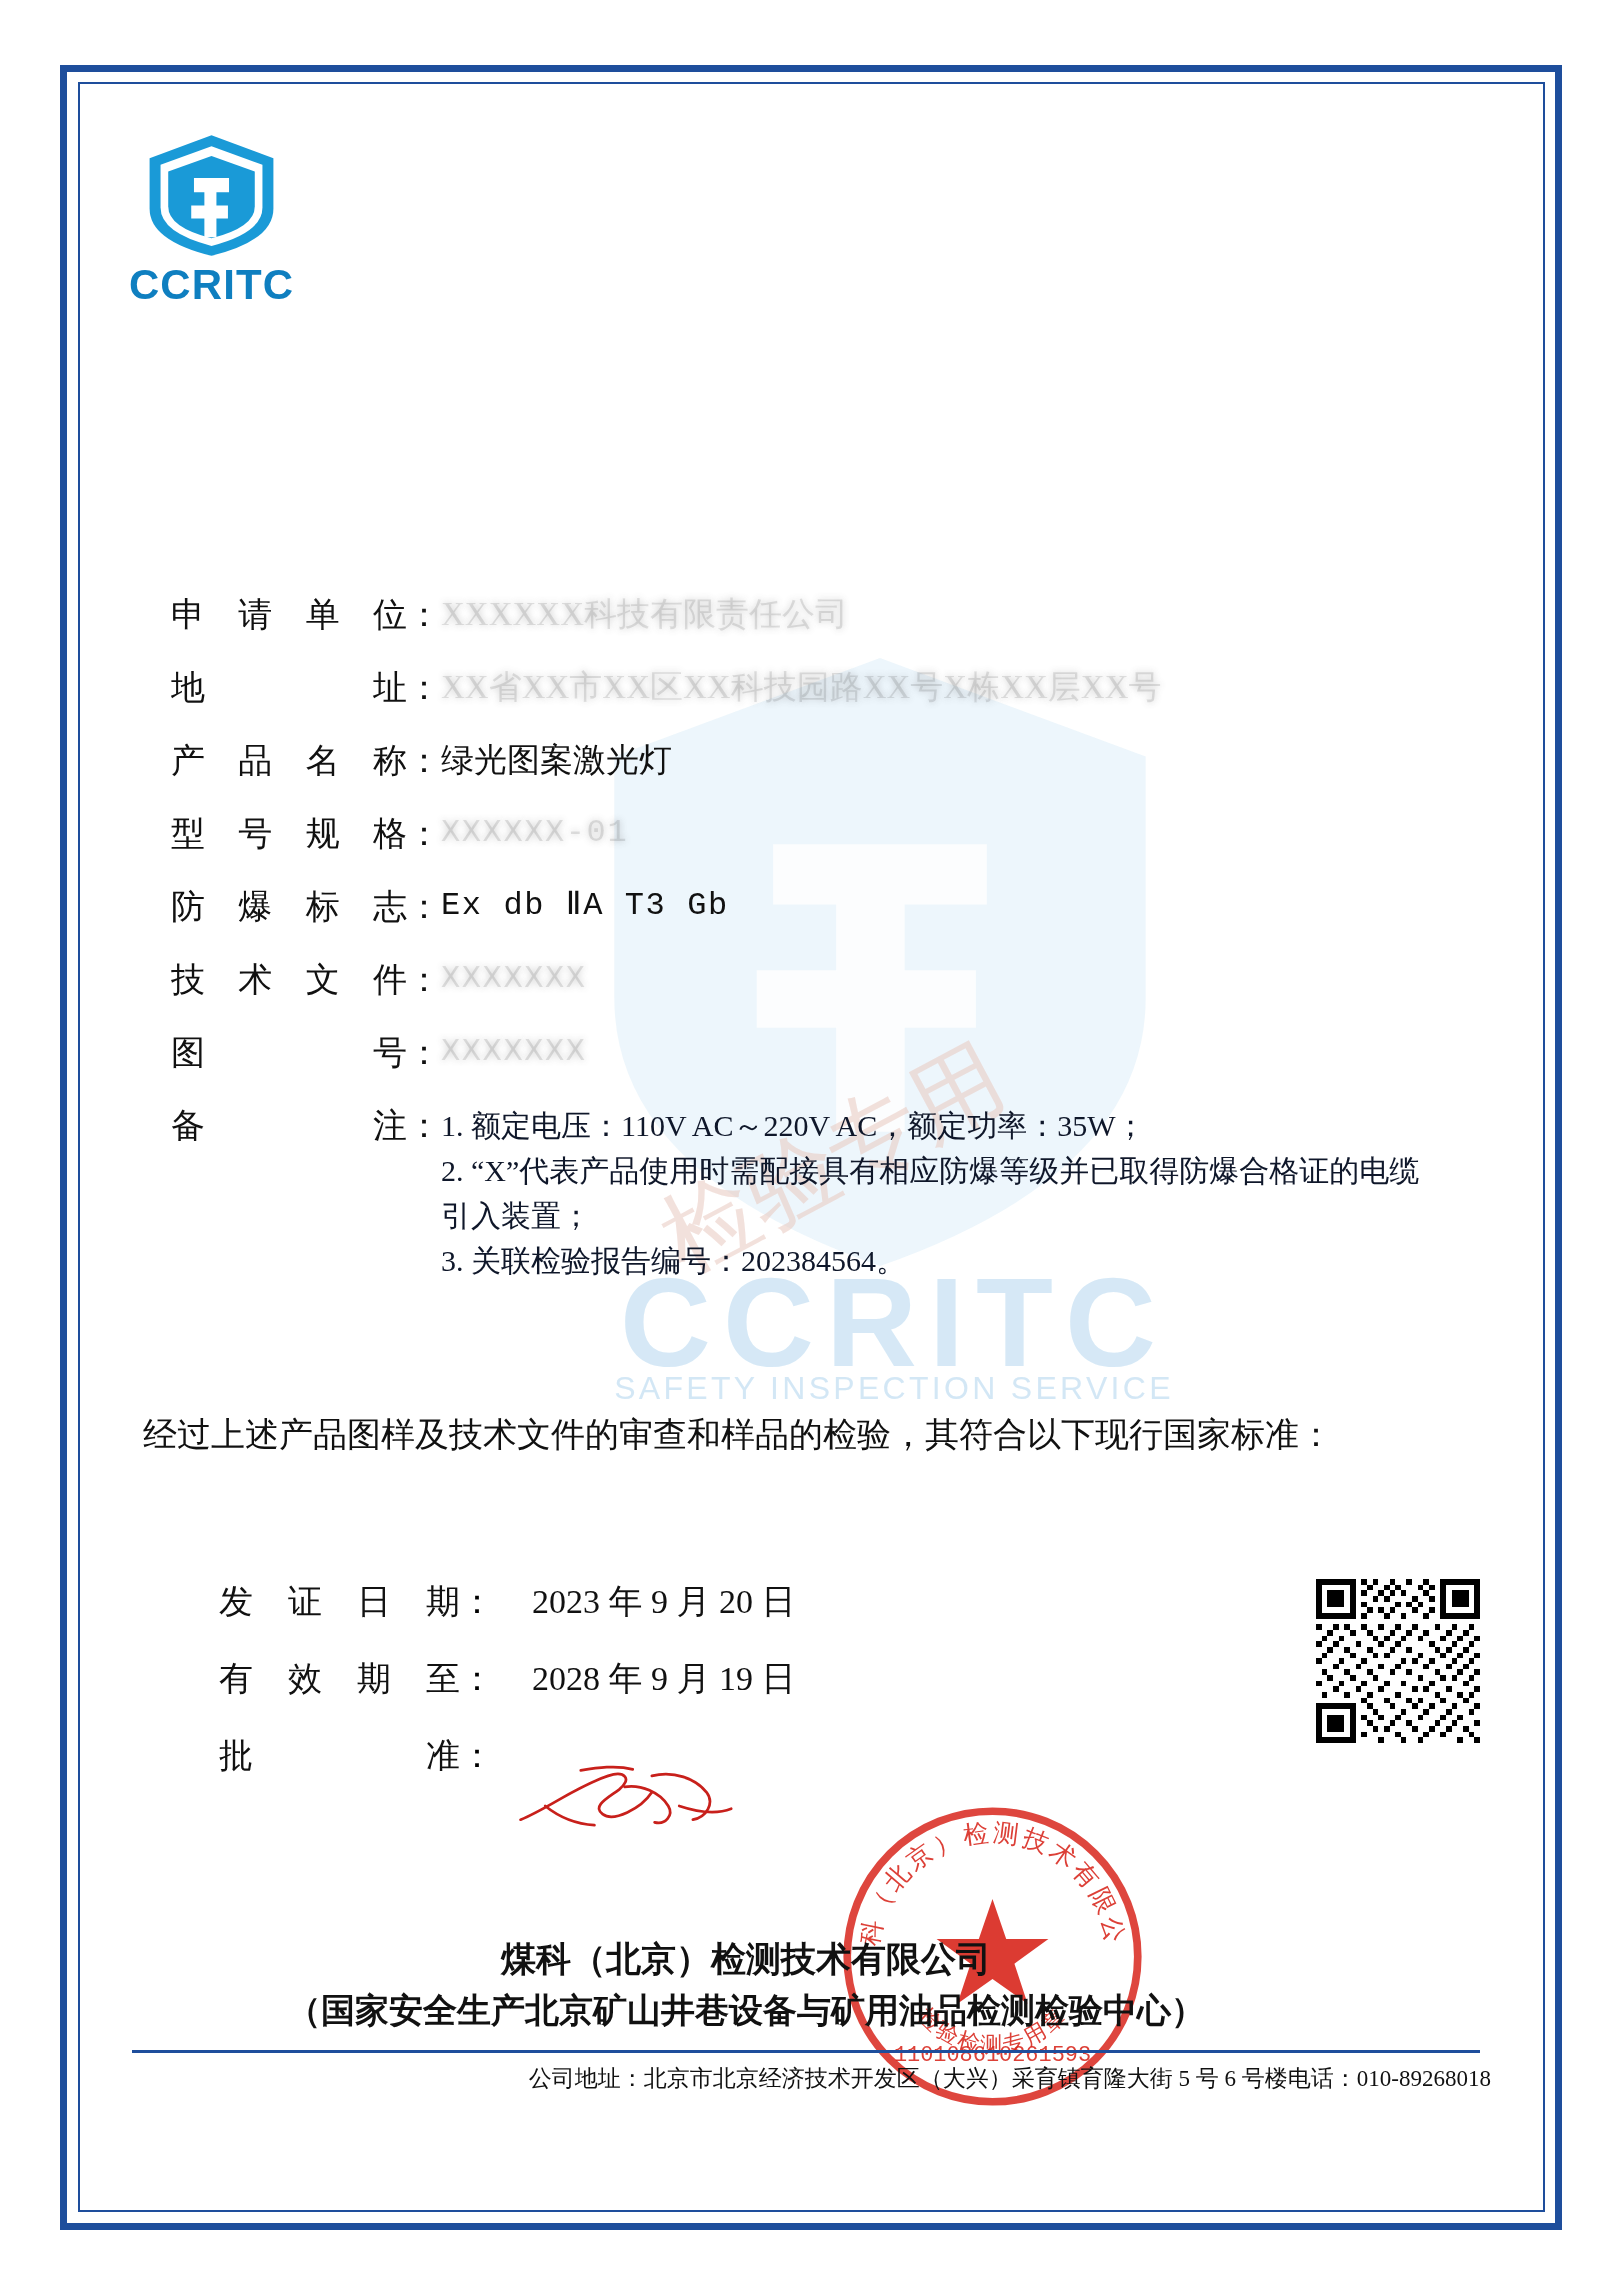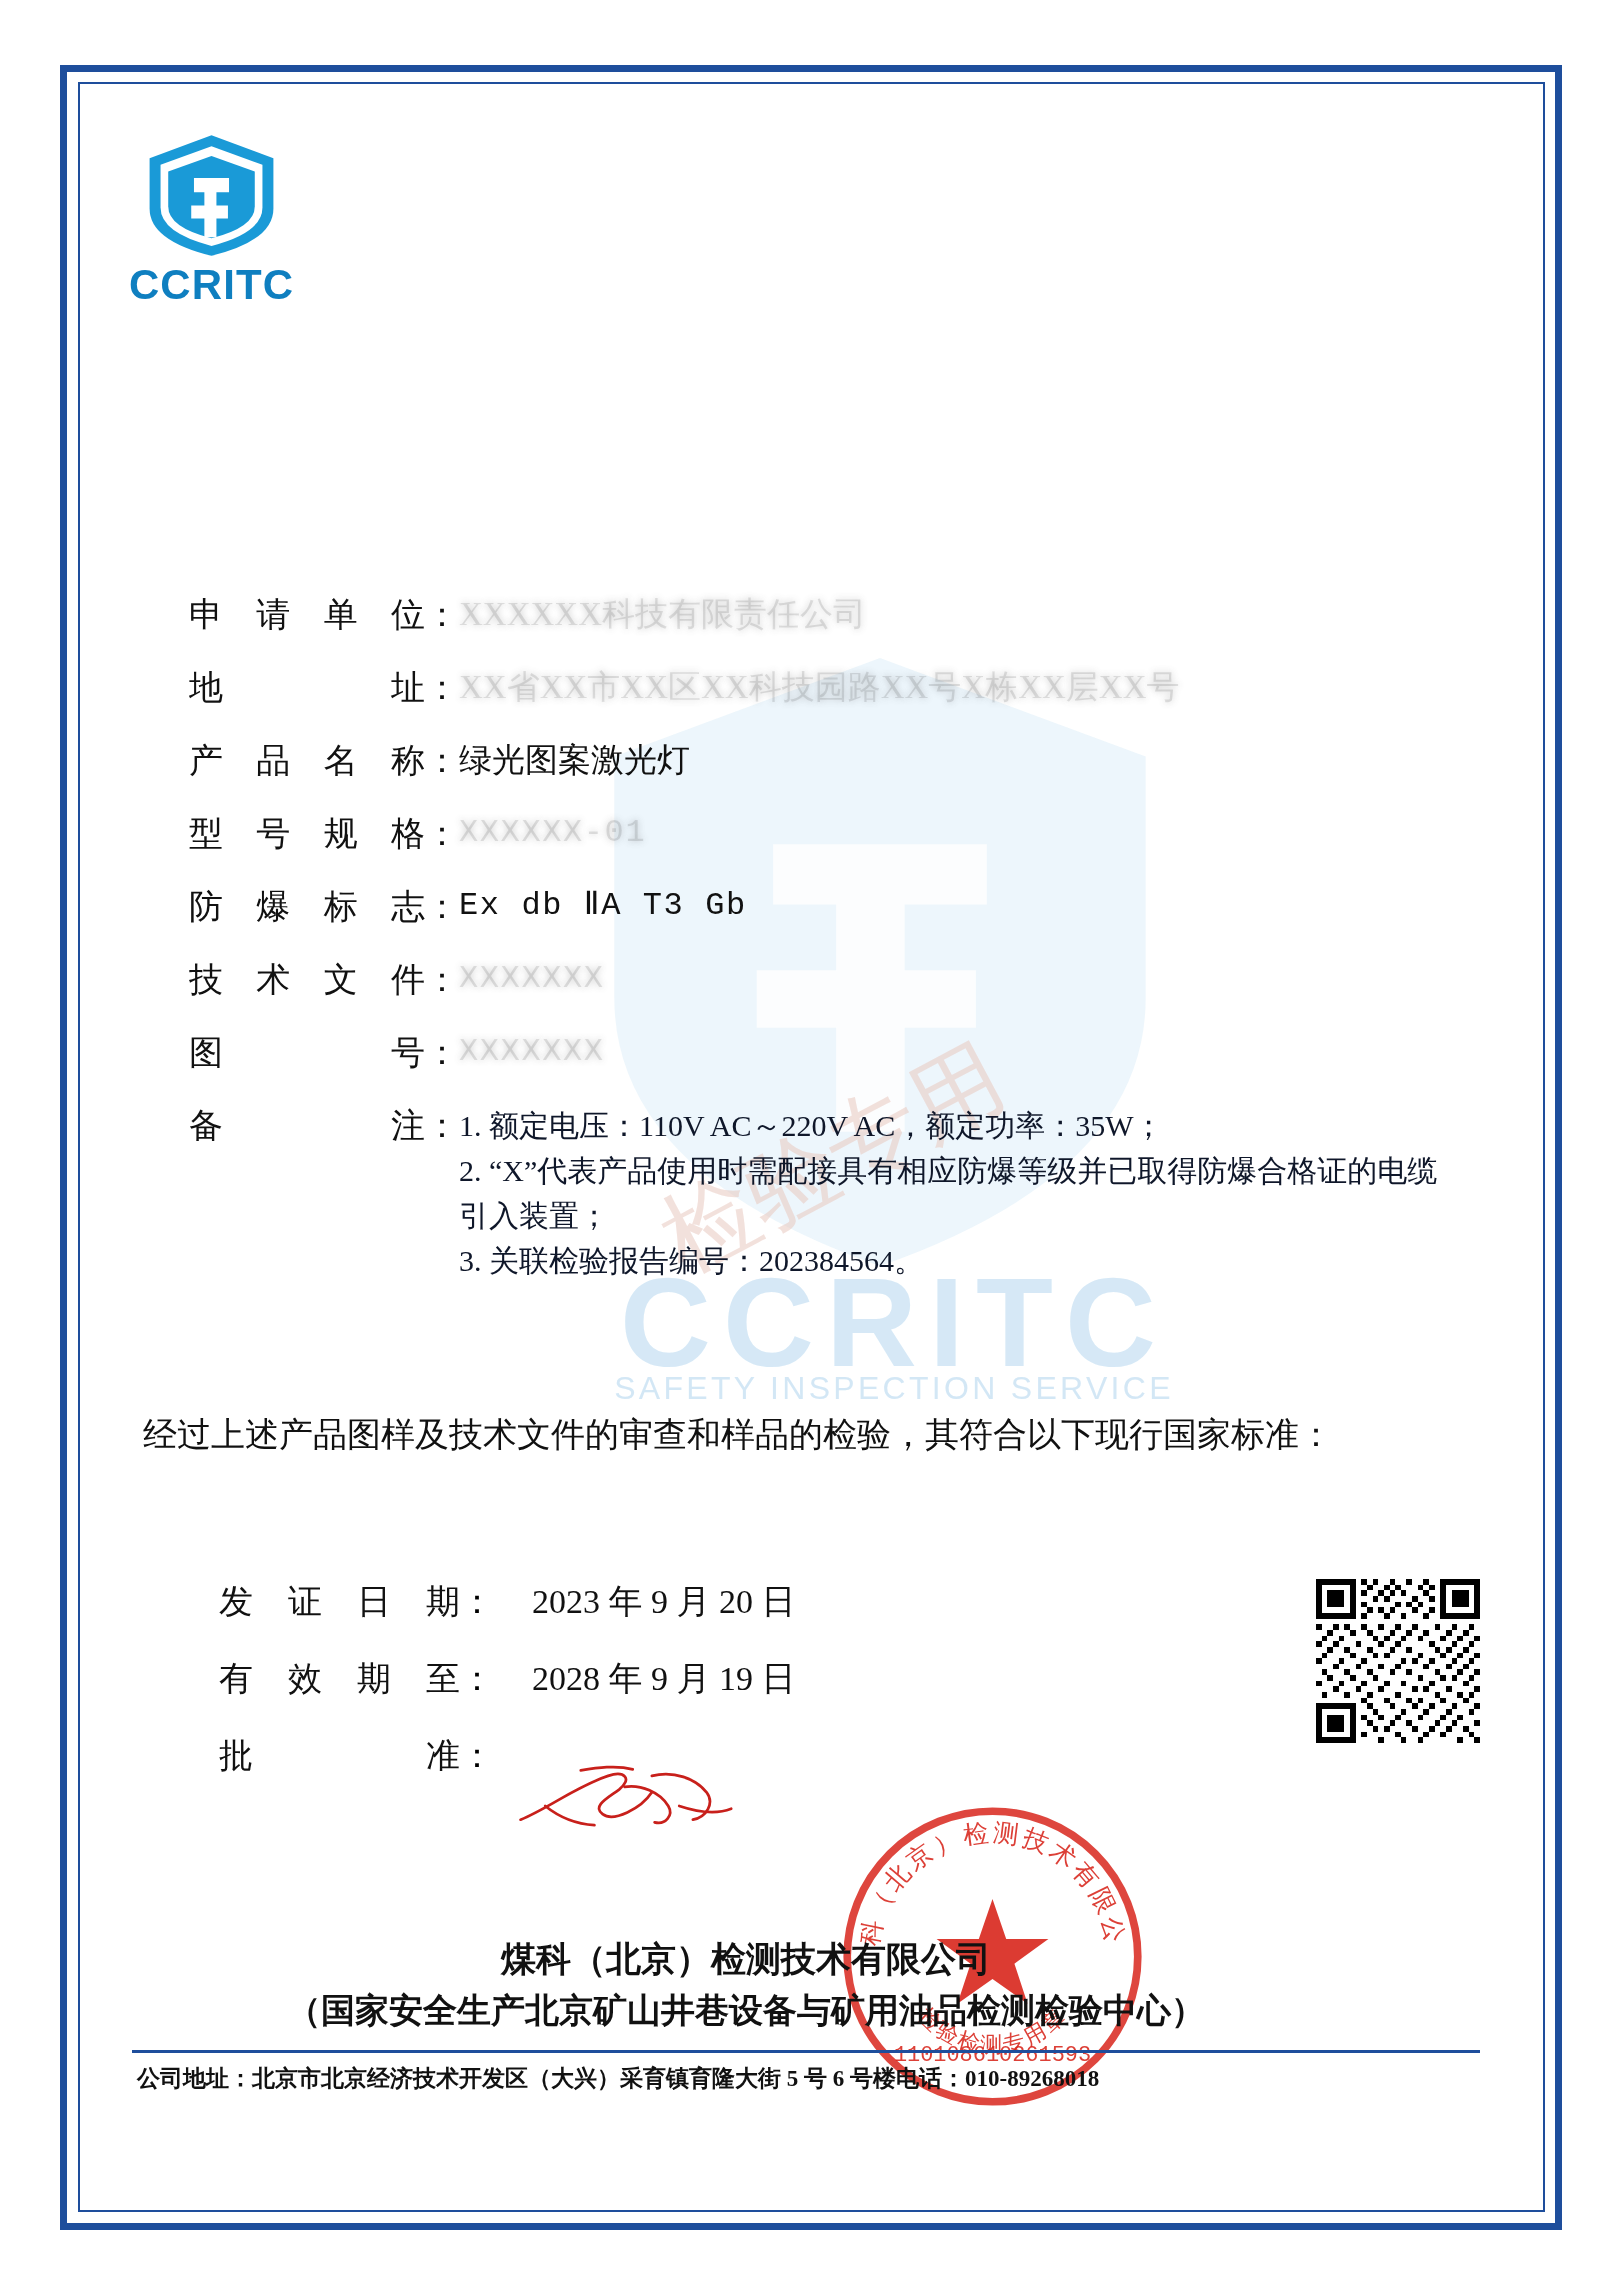--- a/index.html
+++ b/index.html
@@ -147,21 +147,21 @@
   }
   .redacted {
     display: inline-block;
     background: #ffffff;
     color: rgba(20,20,20,0.10);
   }
 
   
   .fields {
     position: absolute;
-    left: 189px;
+    left: 171px;
     top: 592px;
     width: 1261px;
   }
   .field-row {
     display: flex;
     align-items: flex-start;
     margin-bottom: 27px;
   }
   .field-label {
     width: 236px;
@@ -309,23 +309,22 @@
     position: absolute;
     left: 137px;
     top: 2061px;
     width: 1354px;
     font-size: 23px;
     color: #111;
     line-height: 1.55;
   }
   .footer-row {
     display: flex;
-    justify-content: flex-start;
+    justify-content: flex-end;
     align-items: baseline;
-    font-weight: bold;
   }
   .footer .url {
     font-family: "Liberation Mono", monospace;
     font-size: 22px;
   }
 </style>
 </head>
 <body>
 
 <div class="page">

